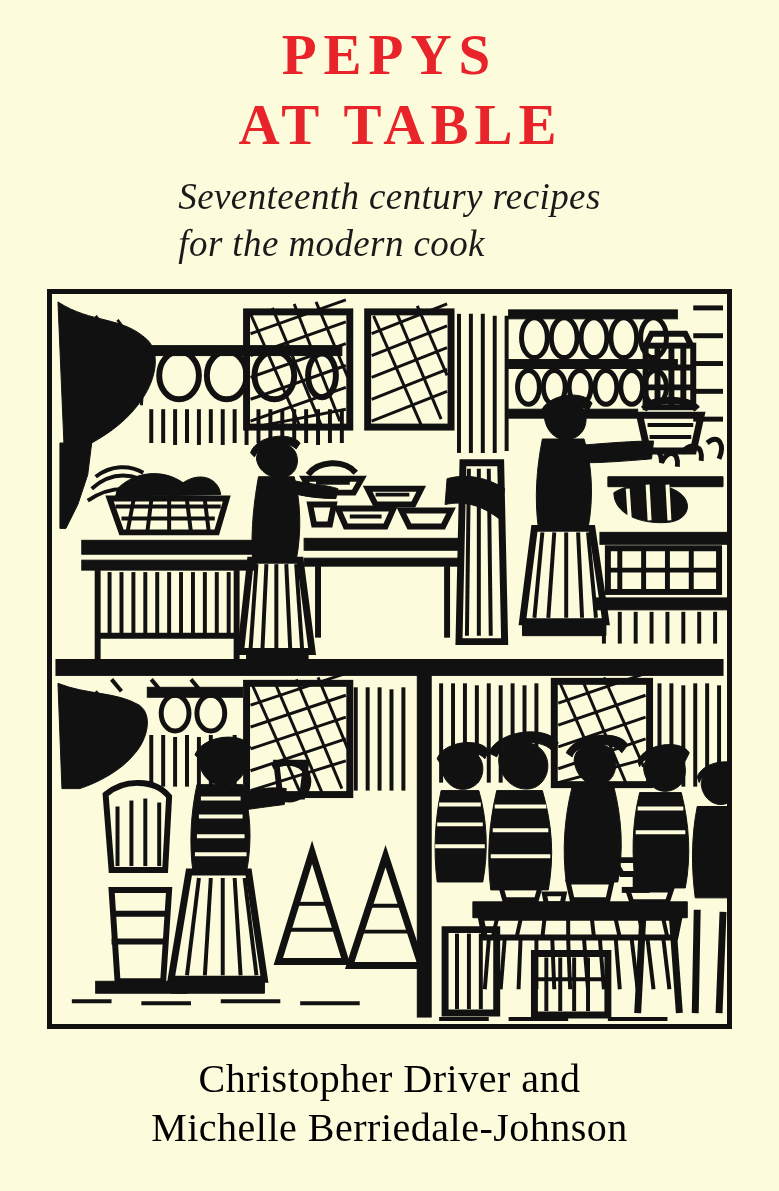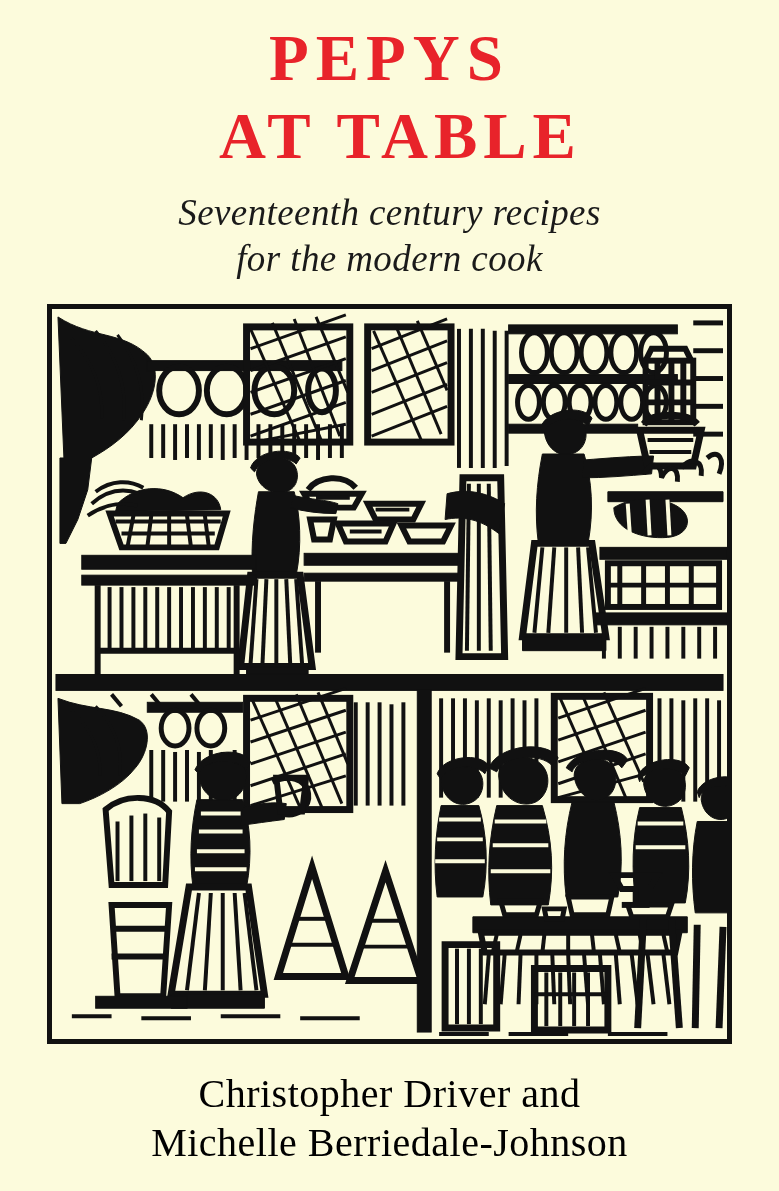--- a/index.html
+++ b/index.html
@@ -26,21 +26,21 @@
   }
   .title-block {
     width: 100%;
     text-align: center;
     margin-top: 14px;
   }
   .title-line {
     color: #e8232a;
     font-family: "Liberation Serif", serif;
     font-weight: bold;
-    font-size: 65px;
+    font-size: 57px;
     line-height: 0.95;
     letter-spacing: 5px;
     margin: 0;
     padding: 0;
   }
   .title-line.first {
     padding-top: 14px;
     letter-spacing: 7px;
   }
   .title-line.second {
@@ -48,21 +48,21 @@
     letter-spacing: 6px;
     margin-left: 22px;
   }
   .subtitle {
     margin-top: 22px;
     color: #1a1a1a;
     font-family: "Liberation Serif", serif;
     font-style: italic;
     font-size: 37px;
     line-height: 1.25;
-    text-align: center;
+    text-align: left;
     letter-spacing: 0.4px;
   }
   .subtitle .sub-line {
     display: block;
   }
   .illustration-wrap {
     margin-top: 22px;
     width: 685px;
     height: 740px;
     border: 5px solid #111;

